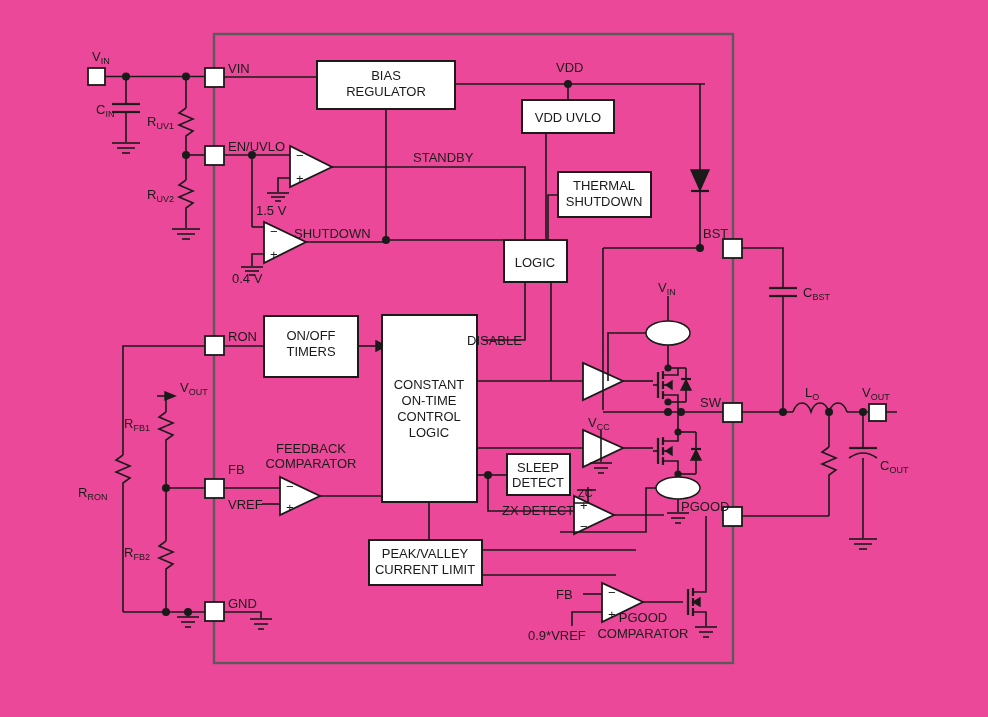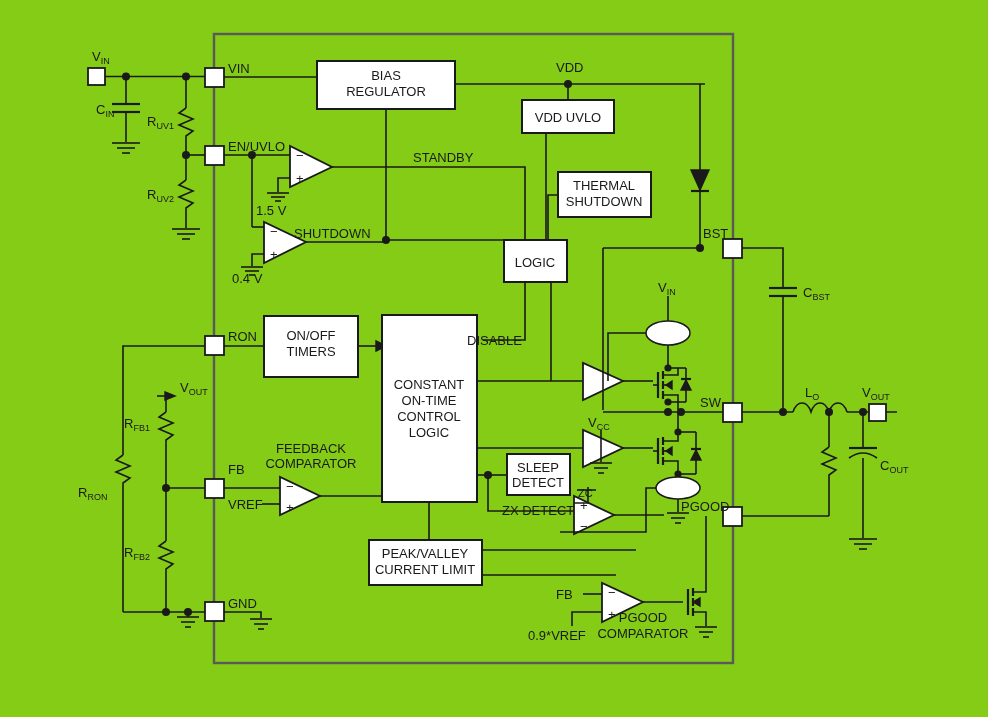--- a/index.html
+++ b/index.html
@@ -1,17 +1,17 @@
 <!DOCTYPE html>
 <html><head>
 <meta charset="utf-8">
 <style>
   html,body{margin:0;padding:0;background:#ffffff;}
   body{width:988px;height:717px;font-family:"Liberation Sans",sans-serif;}
-  #stage{position:relative;width:988px;height:717px;overflow:hidden;background:#84cc16;}
+  #stage{position:relative;width:988px;height:717px;overflow:hidden;background:#ec4899;}
   svg{display:block;}
   text{font-family:"Liberation Sans",sans-serif;fill:#1a1a1a;}
   .lbl{font-size:13px;}
   .lbl-sm{font-size:11px;}
   .sub{font-size:9px;}
   .wire{stroke:#1a1a1a;stroke-width:1.6;fill:none;}
   .wire-th{stroke:#1a1a1a;stroke-width:2.2;fill:none;}
   .box{fill:#ffffff;stroke:#1a1a1a;stroke-width:2;}
   .icborder{fill:none;stroke:#5a5a5a;stroke-width:2.4;}
   .pin{fill:#ffffff;stroke:#1a1a1a;stroke-width:1.8;}

